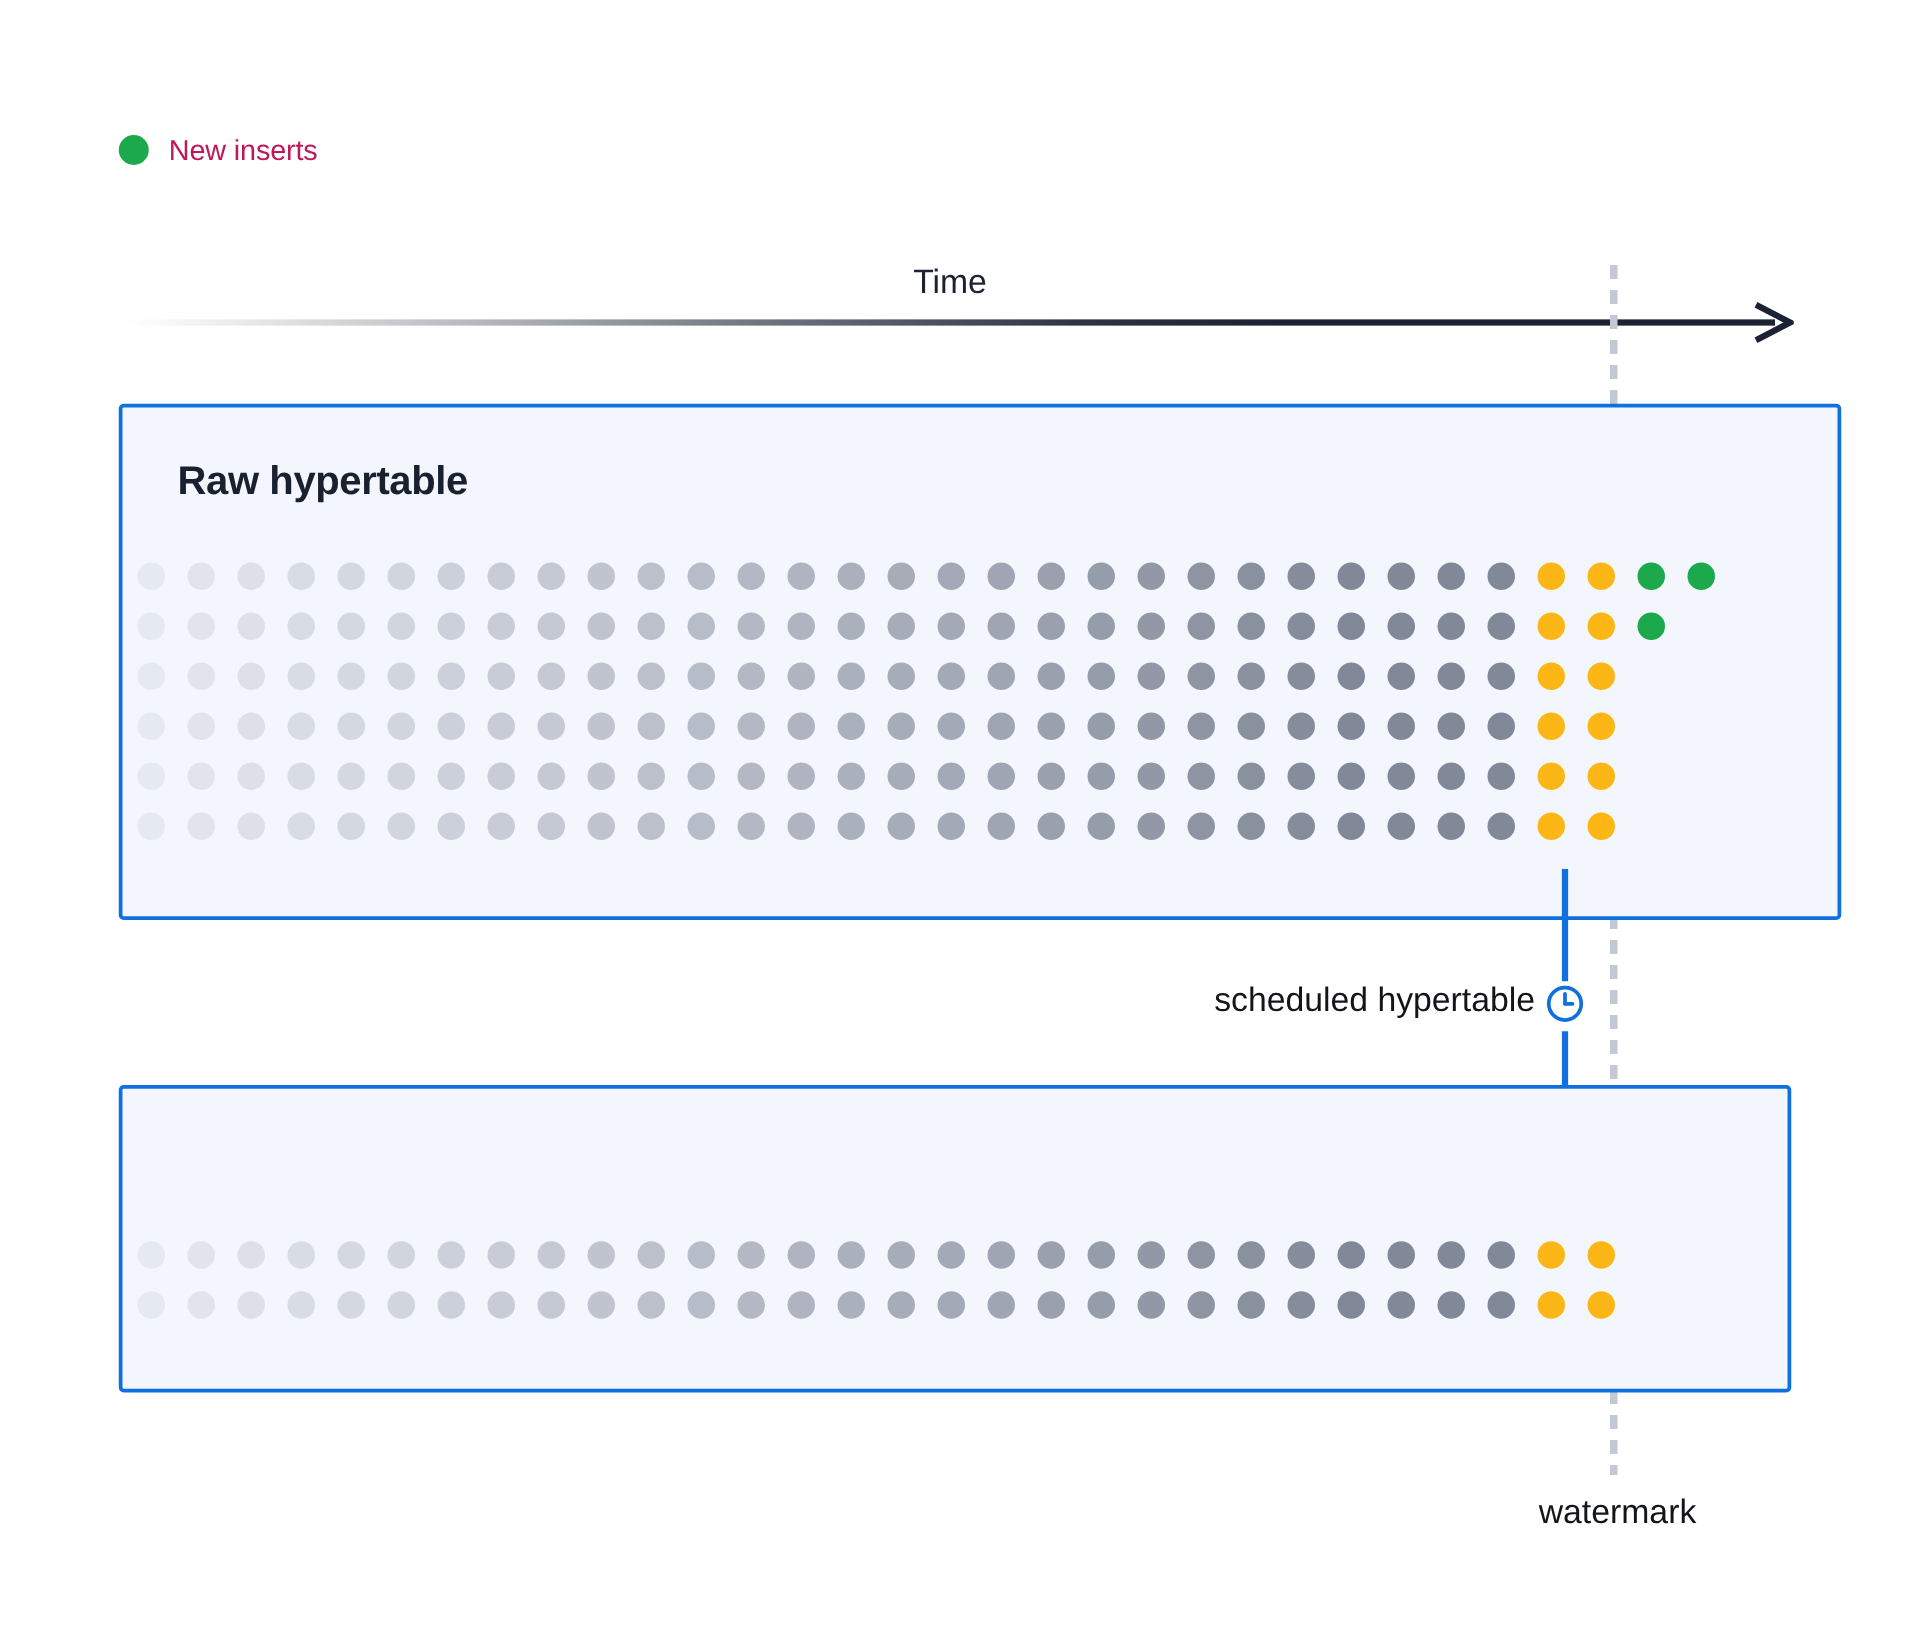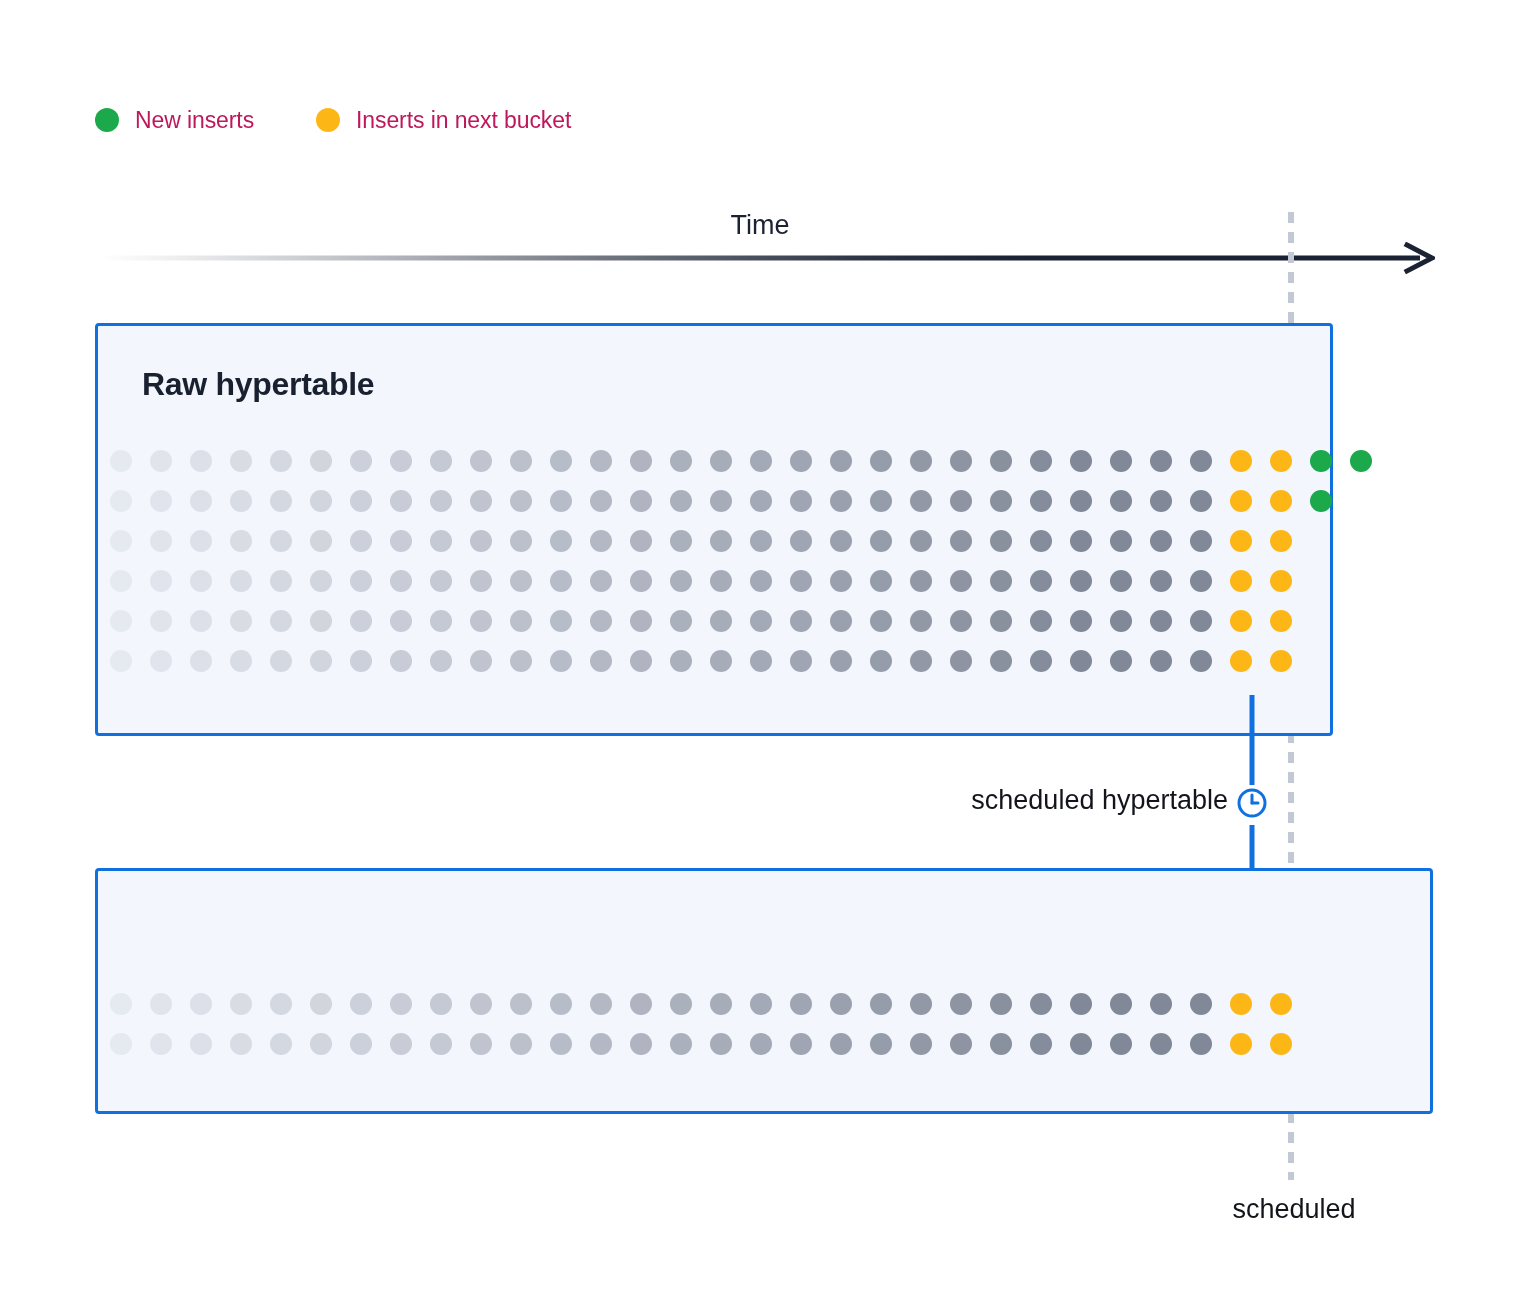--- a/index.html
+++ b/index.html
@@ -88,21 +88,21 @@
   }
 
   
   .panel {
     position: absolute;
     border: 3px solid #1070e0;
     border-radius: 4px;
     background: #f3f6fd;
     box-sizing: border-box;
   }
-  #panel-raw  { left: 95px; top: 323px; width: 1238px; height: 413px; }
+  #panel-raw  { left: 95px; top: 323px; width: 1378px; height: 413px; }
   #panel-cagg { left: 95px; top: 868px; width: 1338px; height: 246px; }
 
   .panel-title {
     position: absolute;
     left: 44px;
     font-size: 32px;
     font-weight: bold;
     color: #19202f;
     letter-spacing: -0.3px;
     white-space: nowrap;
@@ -153,24 +153,20 @@
     height: 32px;
   }
 </style>
 </head>
 <body>
 
 <div id="legend">
   <div class="legend-item i0">
     <span class="legend-swatch" style="background: rgb(27, 169, 76);"></span>
     <span class="legend-label">New inserts</span>
-  </div>
-  <div class="legend-item i1">
-    <span class="legend-swatch" style="background: rgb(252, 183, 22);"></span>
-    <span class="legend-label">Inserts in next bucket</span>
   </div>
 </div>
 
 <div id="time-label">
   <span>Time</span>
 </div>
 
 <svg id="time-axis" viewBox="0 0 1335 36" preserveAspectRatio="none">
   <defs>
     <linearGradient id="timeGrad" x1="0" y1="0" x2="1" y2="0">
@@ -181,21 +177,21 @@
       <stop offset="0.58" stop-color="#1a2233" stop-opacity="0.92"></stop>
       <stop offset="0.70" stop-color="#1a2233" stop-opacity="1"></stop>
       <stop offset="1" stop-color="#1a2233" stop-opacity="1"></stop>
     </linearGradient>
   </defs>
   <rect x="0" y="15.5" width="1320" height="5" fill="url(#timeGrad)"></rect>
   <path d="M 1307 5 L 1332 18 L 1307 31" fill="none" stroke="#1a2233" stroke-width="5" stroke-linecap="square" stroke-linejoin="miter"></path>
 </svg>
 
 <div id="watermark-line" style="background-image: linear-gradient(rgb(195, 201, 212) 0px, rgb(195, 201, 212) 11px, rgba(0, 0, 0, 0) 11px, rgba(0, 0, 0, 0) 20px);"></div>
-<div id="watermark-label">scheduled</div>
+<div id="watermark-label">watermark</div>
 
 <div class="panel" id="panel-raw" style="border-color: rgb(16, 112, 224); background: rgb(243, 246, 253);">
   <div class="panel-title">Raw hypertable</div>
   <div class="dot-grid" id="grid-raw">
       <div class="dot" style="left: 23px; top: 135px; background: rgb(129, 136, 151); opacity: 0.12;"></div>
       <div class="dot" style="left: 63px; top: 135px; background: rgb(129, 136, 151); opacity: 0.157;"></div>
       <div class="dot" style="left: 103px; top: 135px; background: rgb(129, 136, 151); opacity: 0.193;"></div>
       <div class="dot" style="left: 143px; top: 135px; background: rgb(129, 136, 151); opacity: 0.23;"></div>
       <div class="dot" style="left: 183px; top: 135px; background: rgb(129, 136, 151); opacity: 0.267;"></div>
       <div class="dot" style="left: 223px; top: 135px; background: rgb(129, 136, 151); opacity: 0.303;"></div>

